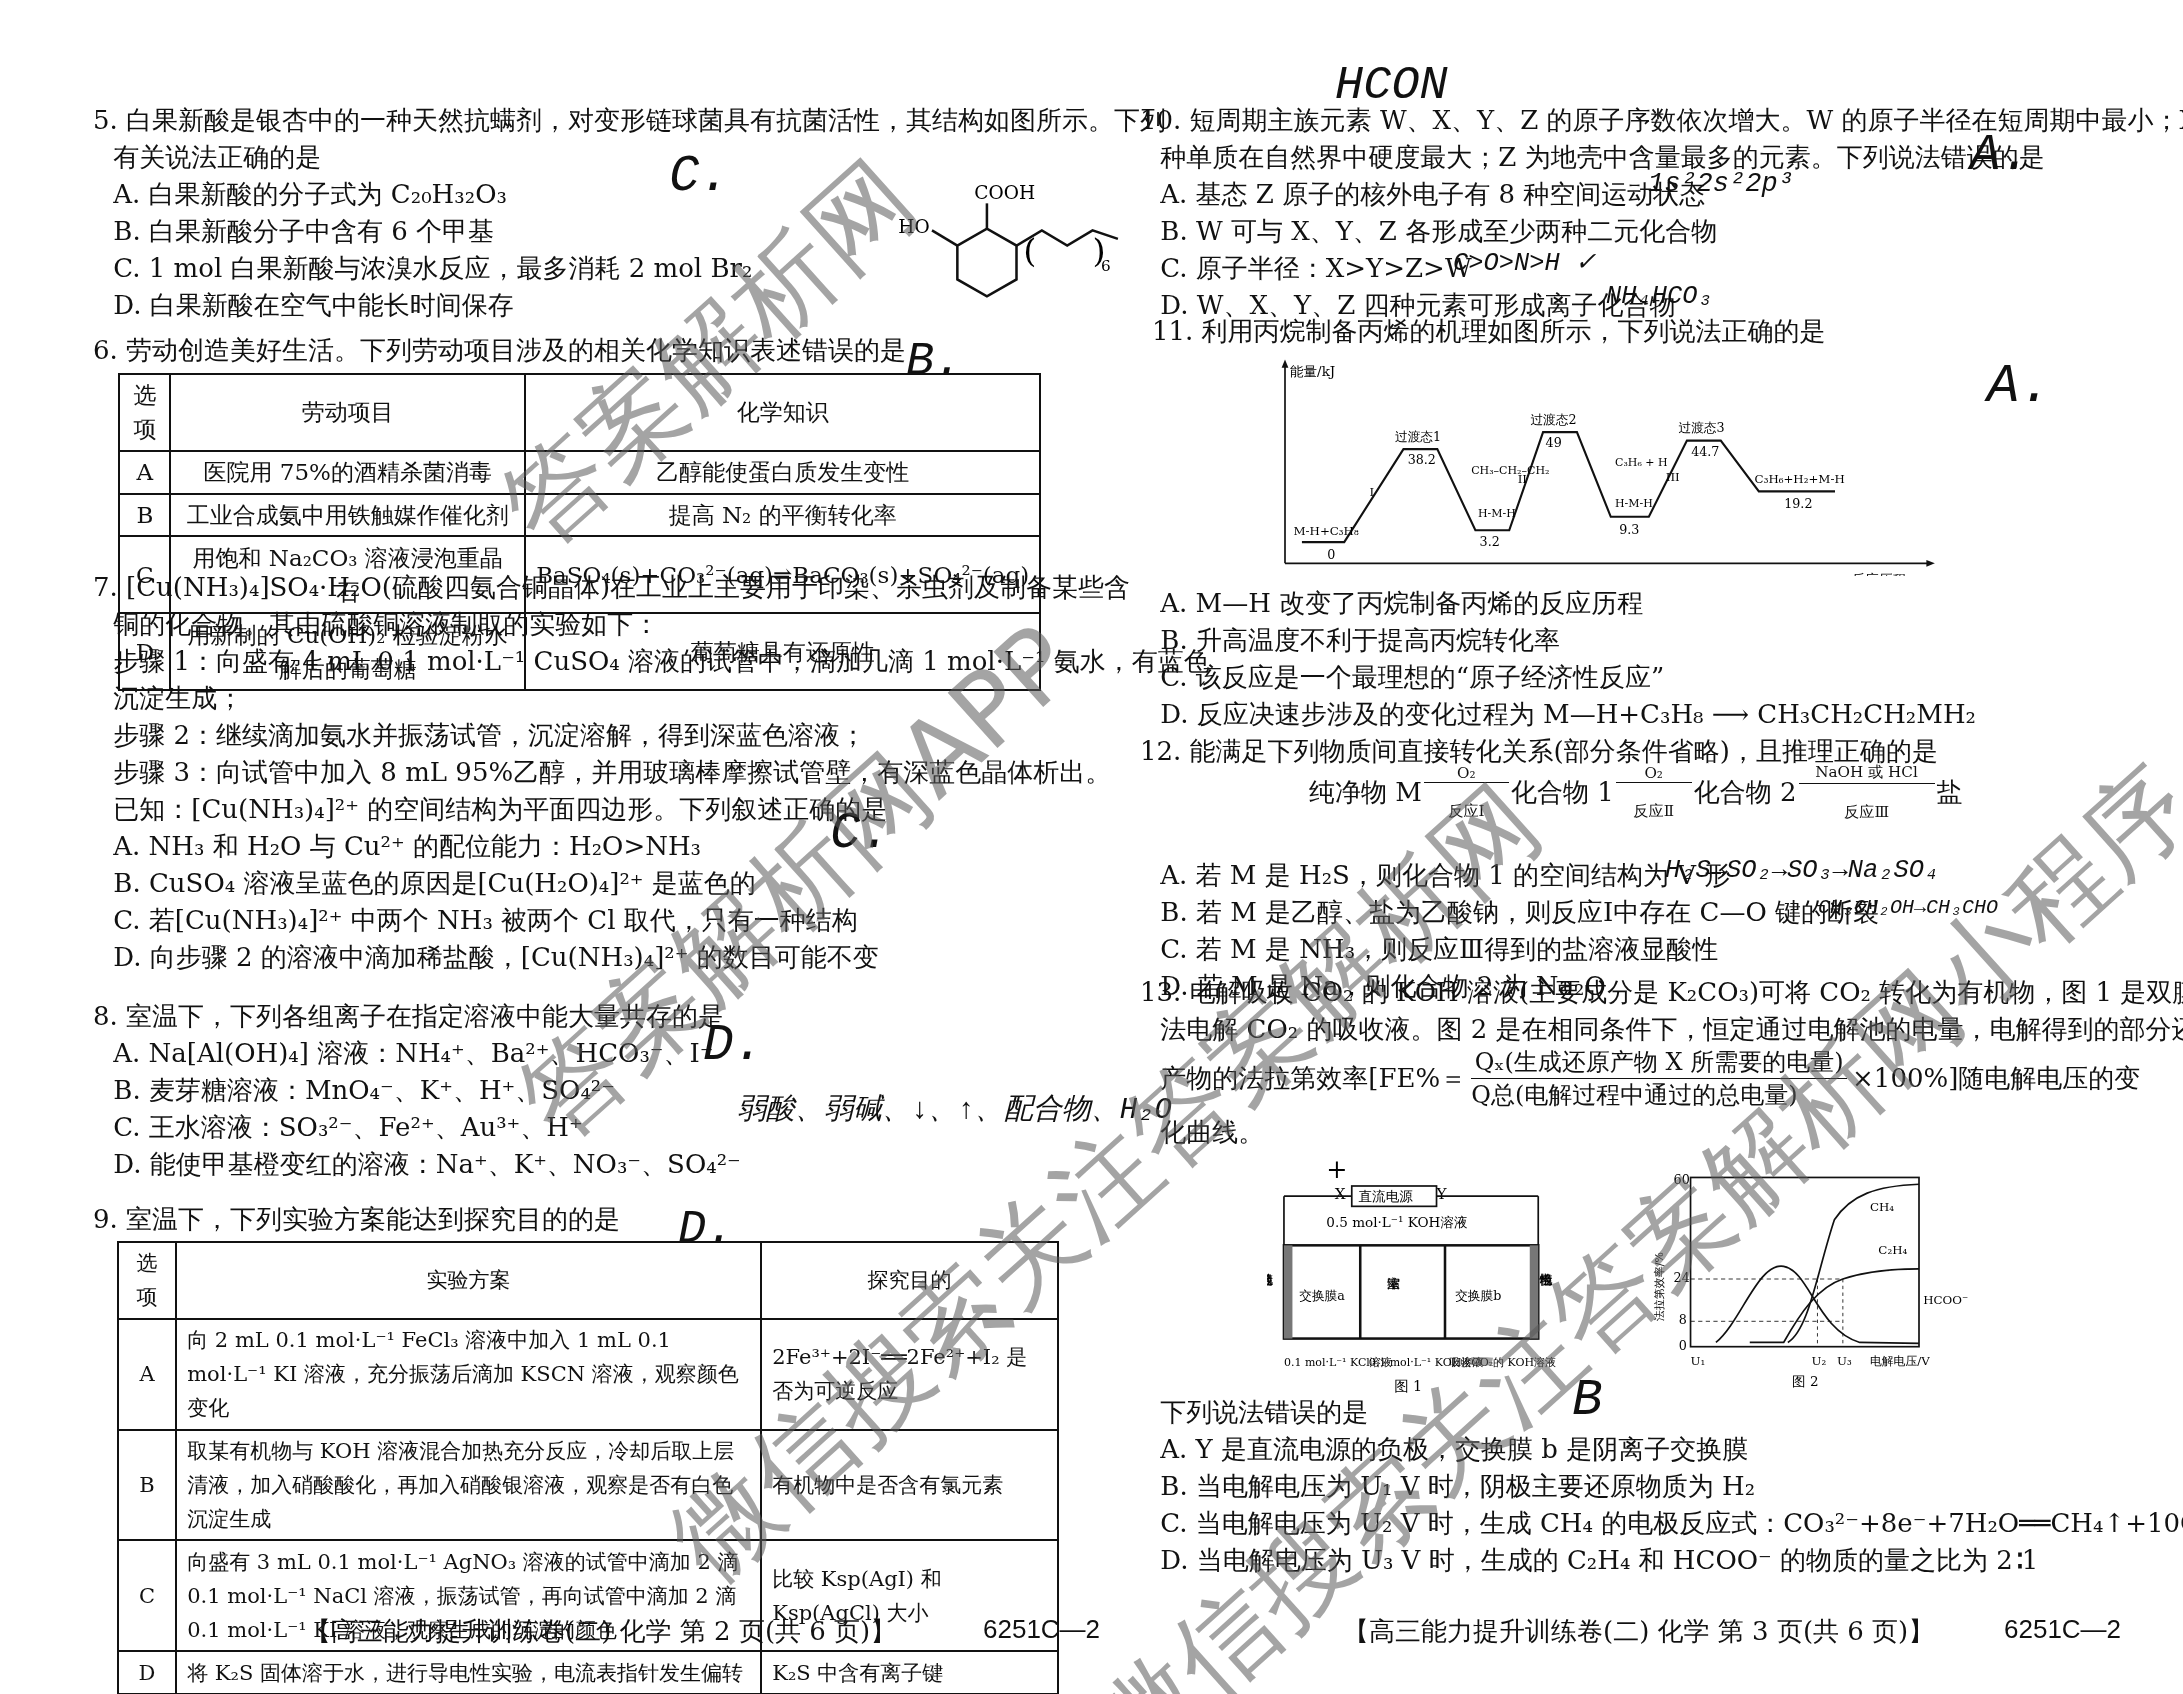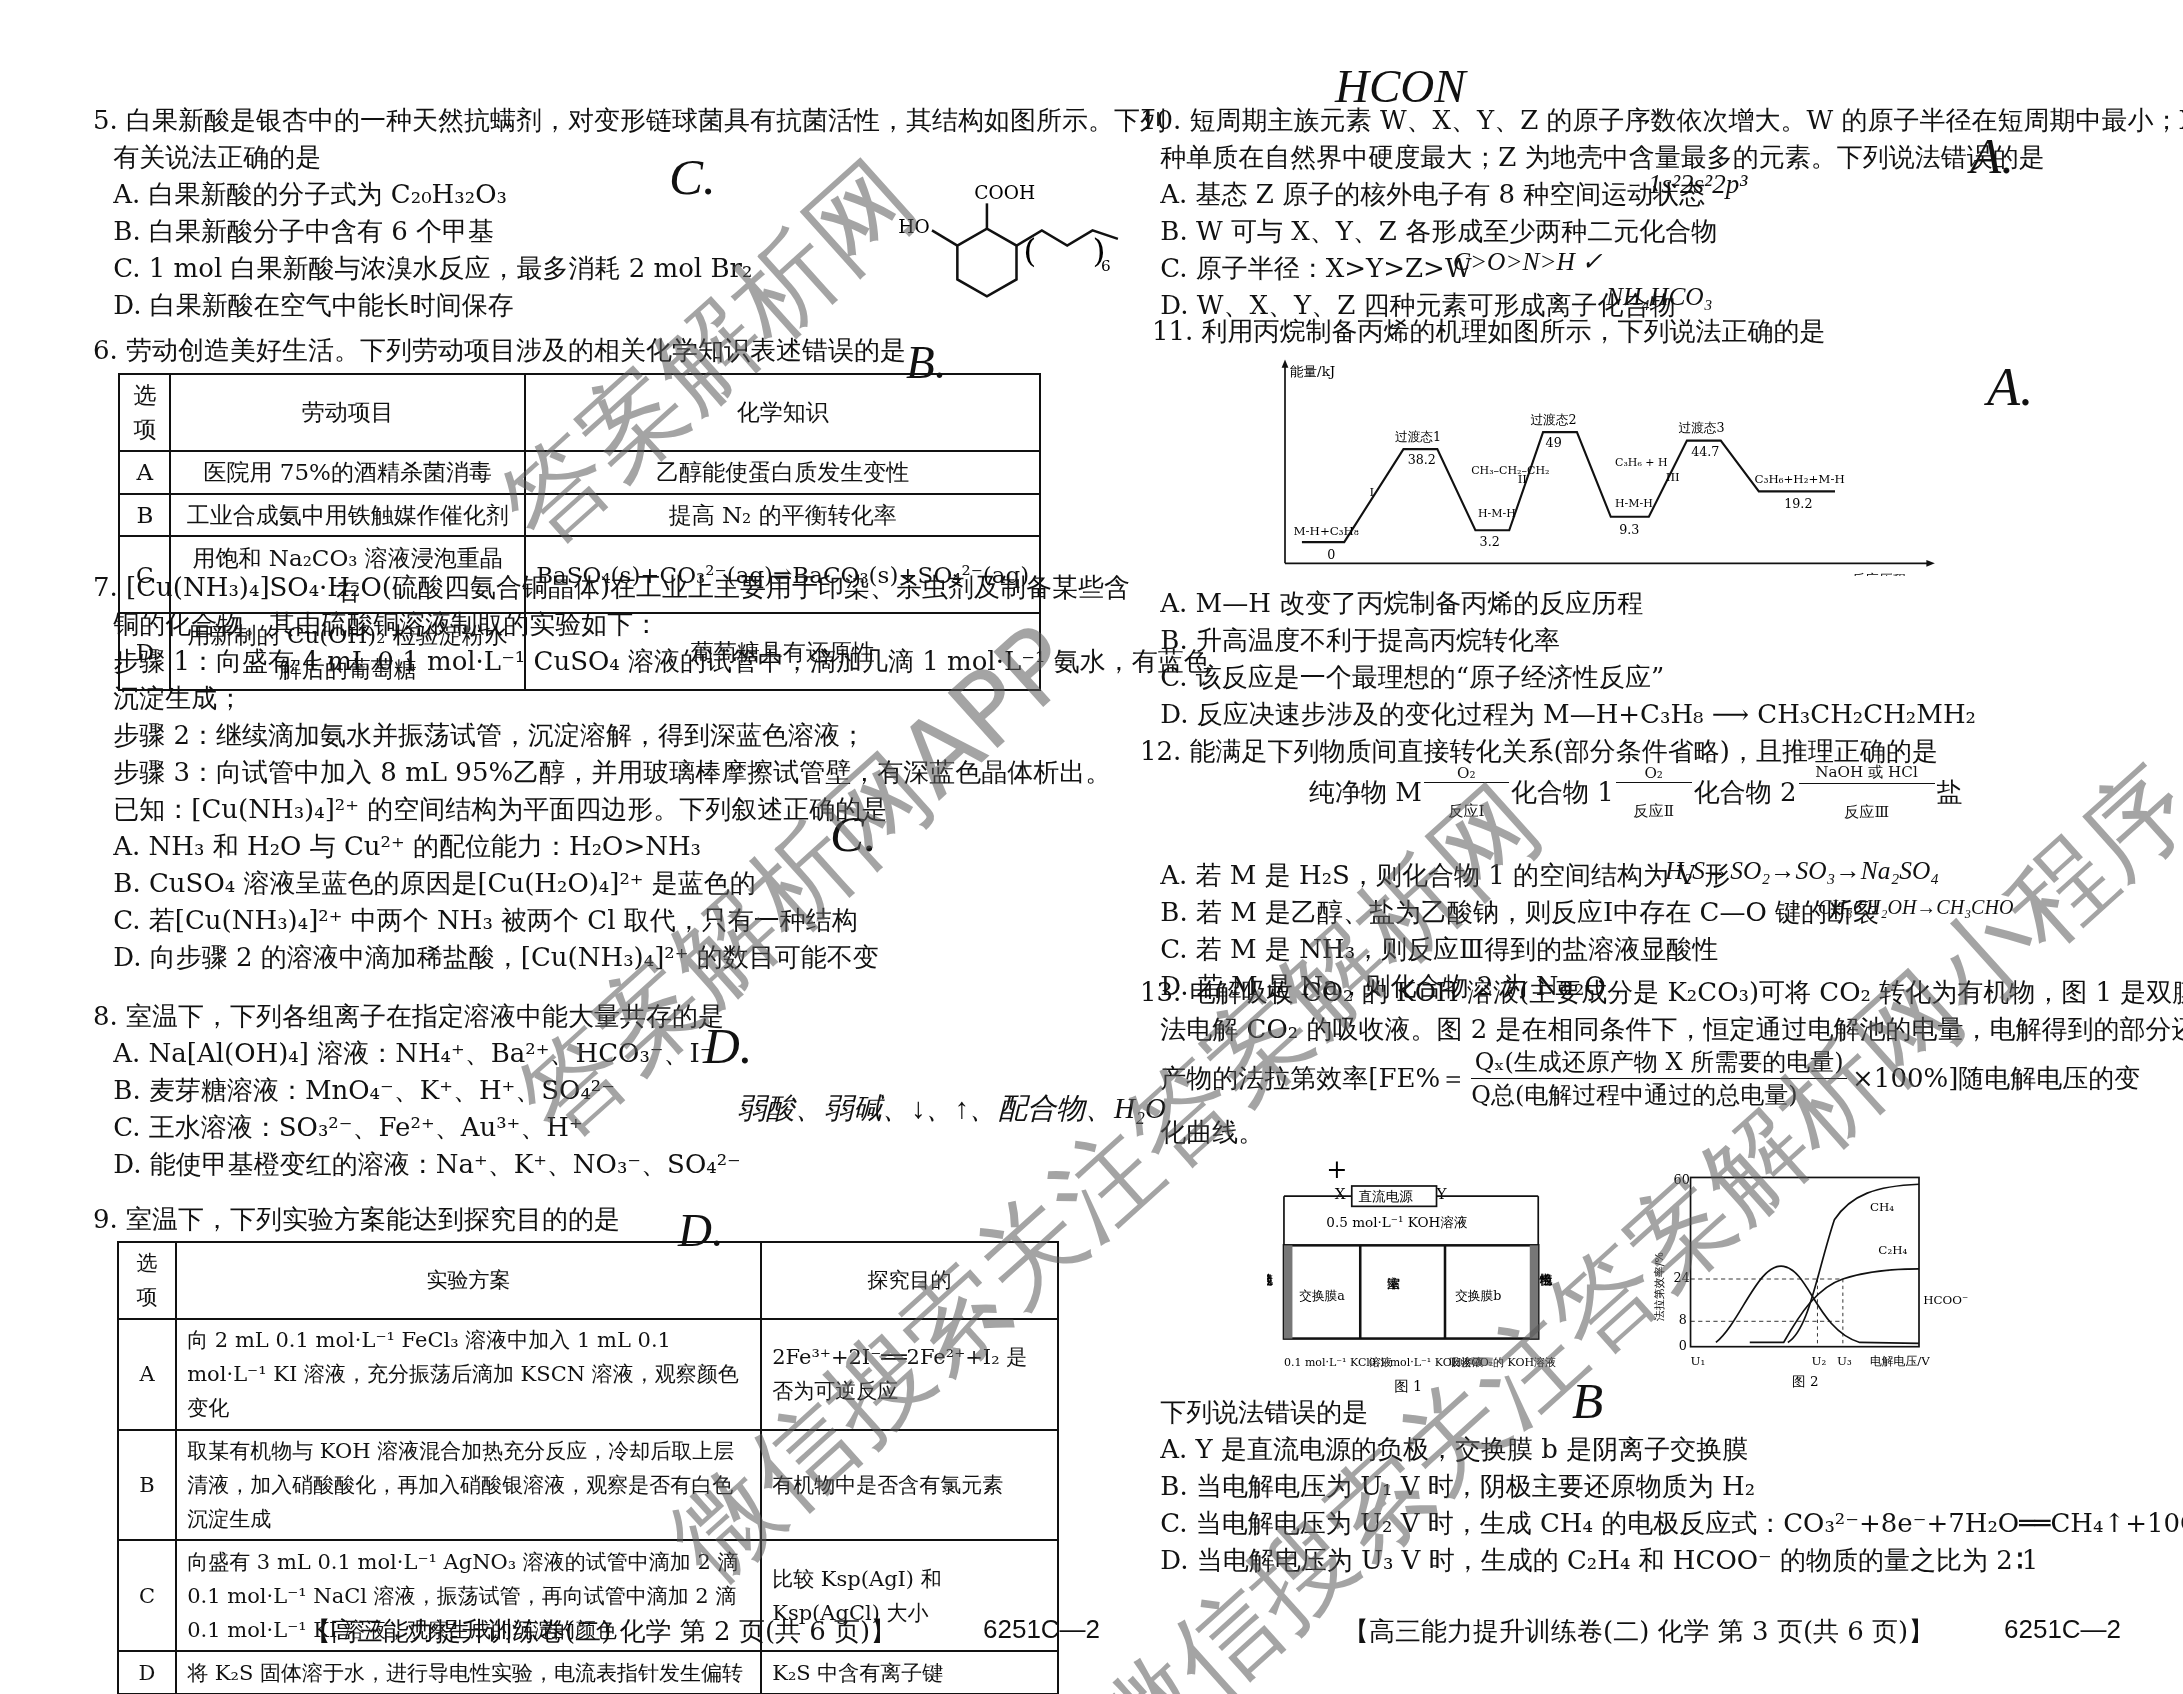--- a/index.html
+++ b/index.html
@@ -8,21 +8,21 @@
 .left{left:93px}
 .right{left:1140px;width:1034px}
 .q{position:absolute;font-size:26px;line-height:37px;white-space:nowrap}
 .line{display:block;height:37px}
 .indent{padding-left:20.3px}
 table.tbl{border-collapse:collapse;position:absolute;font-size:23px}
 table.tbl td,table.tbl th{border:2.5px solid #111;padding:3.4px 10.2px;font-weight:normal;text-align:center;line-height:34px}
 table.tbl td.l{text-align:left}
 .footer{position:absolute;font-size:26px;font-weight:normal;white-space:nowrap}
 .code{position:absolute;font-size:26px;white-space:nowrap;font-family:"Liberation Sans",sans-serif}
-.hw{position:absolute;font-family:Liberation Serif, serif;font-style:italic;color:#111;white-space:nowrap}
+.hw{position:absolute;font-family:Liberation Mono, monospace;font-style:italic;color:#111;white-space:nowrap}
 .wm{position:absolute;color:rgba(90,90,90,.55);font-family:"DejaVu Sans",sans-serif;font-size:102px;white-space:nowrap;transform-origin:left top;pointer-events:none}
 svg text{font-family:"DejaVu Serif",serif}
 </style>
 </head>
 <body>
 
 <div class="col left">
 
   <div class="q" style="top:102px;left:0">
     <span class="line">5. 白果新酸是银杏中的一种天然抗螨剂，对变形链球菌具有抗菌活性，其结构如图所示。下列</span>

